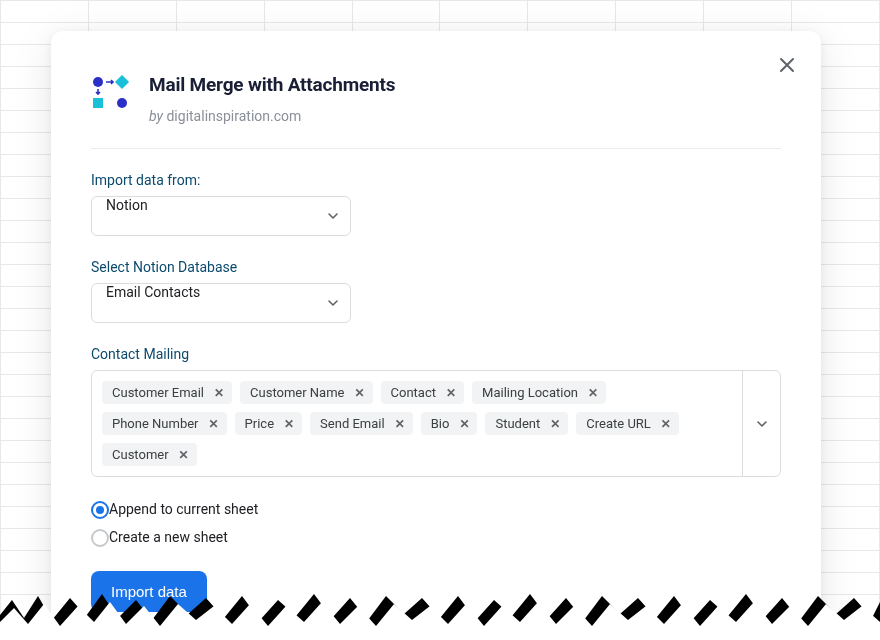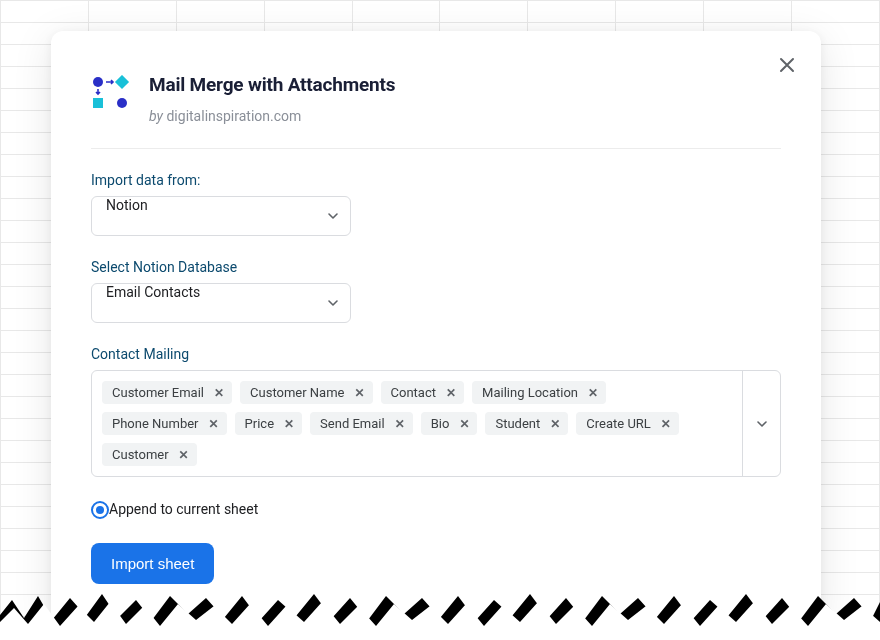--- a/index.html
+++ b/index.html
@@ -670,21 +670,25 @@
       </svg>
     </div>
   </div>
 
   
   <div class="radio-group" id="radio-group">
       <div class="radio-row">
         <span class="radio selected"></span>
         <span class="radio-label">Append to current sheet</span>
       </div>
+      <div class="radio-row">
+        <span class="radio"></span>
+        <span class="radio-label">Create a new sheet</span>
+      </div>
     </div>
 
-  <button class="import-btn">Import sheet</button>
+  <button class="import-btn">Import data</button>
 </div>
 
 <svg class="torn" viewBox="0 0 880 50" preserveAspectRatio="none">
   <path d="M0,25 L12,10 L24,28 L38,6 L52,30 L70,8 L86,26 L102,4 L118,28 L136,10 L152,30 L170,6 L188,24 L206,8 L224,28 L242,6 L260,30 L278,10 L296,26 L314,4 L332,28 L350,8 L368,30 L386,6 L404,24 L422,8 L440,28 L458,6 L476,30 L494,10 L512,26 L530,4 L548,28 L566,8 L584,30 L602,6 L620,24 L638,8 L656,28 L674,6 L692,30 L710,10 L728,26 L746,4 L764,28 L782,8 L800,30 L818,6 L836,24 L854,8 L872,28 L880,12 L880,50 L0,50 Z" fill="#000"></path>
   <path d="M0,32 L14,18 L28,34 L44,14 L60,36 L78,16 L94,32 L110,12 L126,34 L144,16 L160,36 L178,14 L196,30 L214,16 L232,34 L250,14 L268,36 L286,16 L304,32 L322,12 L340,34 L358,16 L376,36 L394,14 L412,30 L430,16 L448,34 L466,14 L484,36 L502,16 L520,32 L538,12 L556,34 L574,16 L592,36 L610,14 L628,30 L646,16 L664,34 L682,14 L700,36 L718,16 L736,32 L754,12 L772,34 L790,16 L808,36 L826,14 L844,30 L862,16 L880,32 L880,50 L0,50 Z" fill="#fff"></path>
 </svg>
 
 </body></html>

